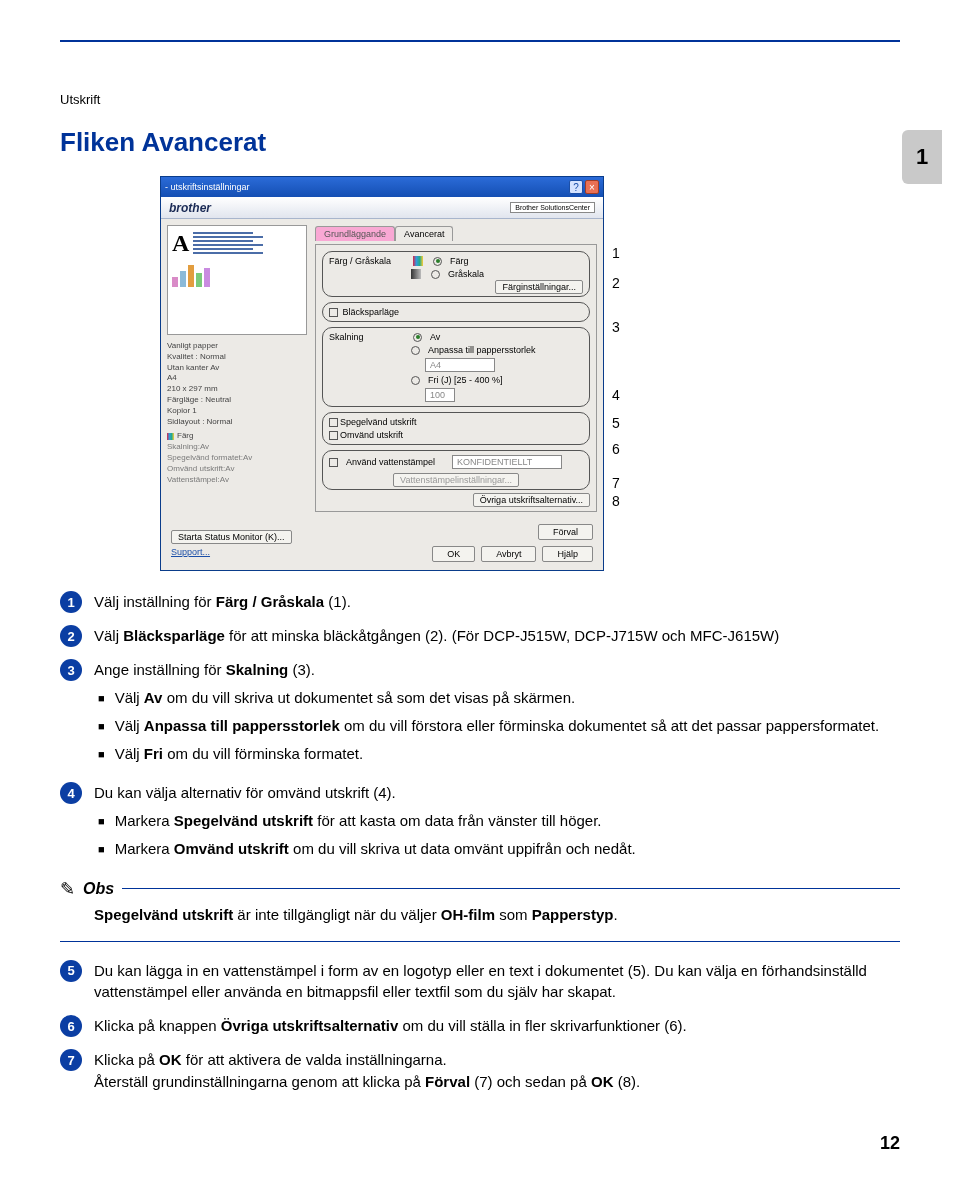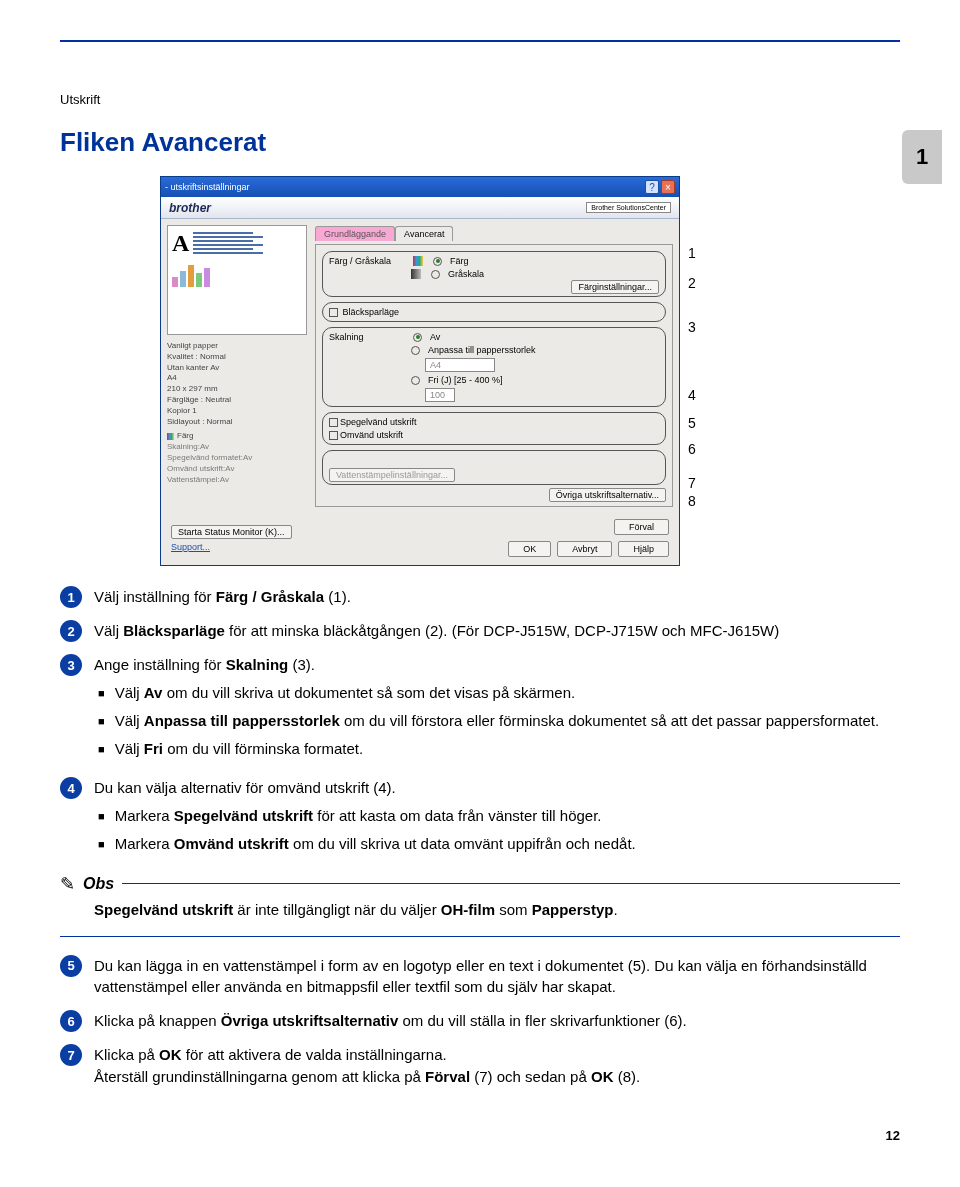--- a/index.html
+++ b/index.html
@@ -21,21 +21,21 @@
     top: 130px;
     width: 40px; height: 54px;
     background: #c9c9c9;
     border-radius: 6px 0 0 6px;
     display: flex; align-items: center; justify-content: center;
     font-size: 22px; font-weight: bold;
   }
   .figure-wrap { margin-left: 100px; margin-bottom: 20px; display: flex; align-items: flex-start; }
   
   .dialog {
-    width: 520px;
+    width: 444px;
     border: 1px solid #0a3c8a;
     background: #eceae6;
     font-size: 9px;
     color: #000;
     font-family: Tahoma, Arial, sans-serif;
   }
   .titlebar {
     background: linear-gradient(#2b6bd8,#144fb3);
     height: 20px;
     display: flex; align-items: center; justify-content: space-between;
@@ -89,21 +89,21 @@
   .step-body { flex:1; font-size:15px; line-height:1.45; }
   .sub { list-style:none; padding-left: 4px; margin-top:4px; }
   .sub li { margin:6px 0; display:flex; align-items:flex-start; gap:10px;}
   .sub li::before { content:"■"; font-size:11px; position:relative; top:4px;}
   .obs-wrap { margin: 12px 0 18px 0; }
   .obs-head { display:flex; align-items:center; gap:8px; margin-bottom:4px;}
   .obs-head .line { flex:1; height:1px; background:#003399;}
   .obs-icon { font-size:18px;}
   .obs-label { font-style:italic; font-weight:bold; font-size:16px;}
   .obs-body { padding: 2px 0 18px 34px; border-bottom:1px solid #003399; font-size:15px;}
-  .pagenum { text-align:right; font-size:13px; font-weight:bold; margin-top:40px;}
+  .pagenum { text-align:right; font-size:18px; font-weight:bold; margin-top:40px;}
   b { font-weight:bold; }
 </style>
 </head>
 <body>
 
 <div class="topline"></div>
 <div class="section-label">Utskrift</div>
 <h1 class="page-title">Fliken Avancerat</h1>
 <div class="side-tab">1</div>
 
@@ -216,21 +216,26 @@
               <span class="combo" style="min-width:30px;">100</span>
             </div>
           </div>
 
           <div class="grp">
             <div><span class="check"></span><span>Spegelvänd utskrift</span></div>
             <div style="margin-top:3px;"><span class="check"></span><span>Omvänd utskrift</span></div>
           </div>
 
           <div class="grp">
-            <div style="text-align:left;margin-top:15px;">
+            <div class="grp-row">
+              <span class="check"></span>
+              <span style="width:100px;">Använd vattenstämpel</span>
+              <span class="combo" style="min-width:110px;">KONFIDENTIELLT</span>
+            </div>
+            <div style="text-align:center;margin-top:6px;">
               <span class="smallbtn" style="color:#999;">Vattenstämpelinställningar...</span>
             </div>
           </div>
           <div style="text-align:right;">
             <span class="smallbtn">Övriga utskriftsalternativ...</span>
           </div>
         </div>
       </div>
     </div>
     <div class="btnrow">

